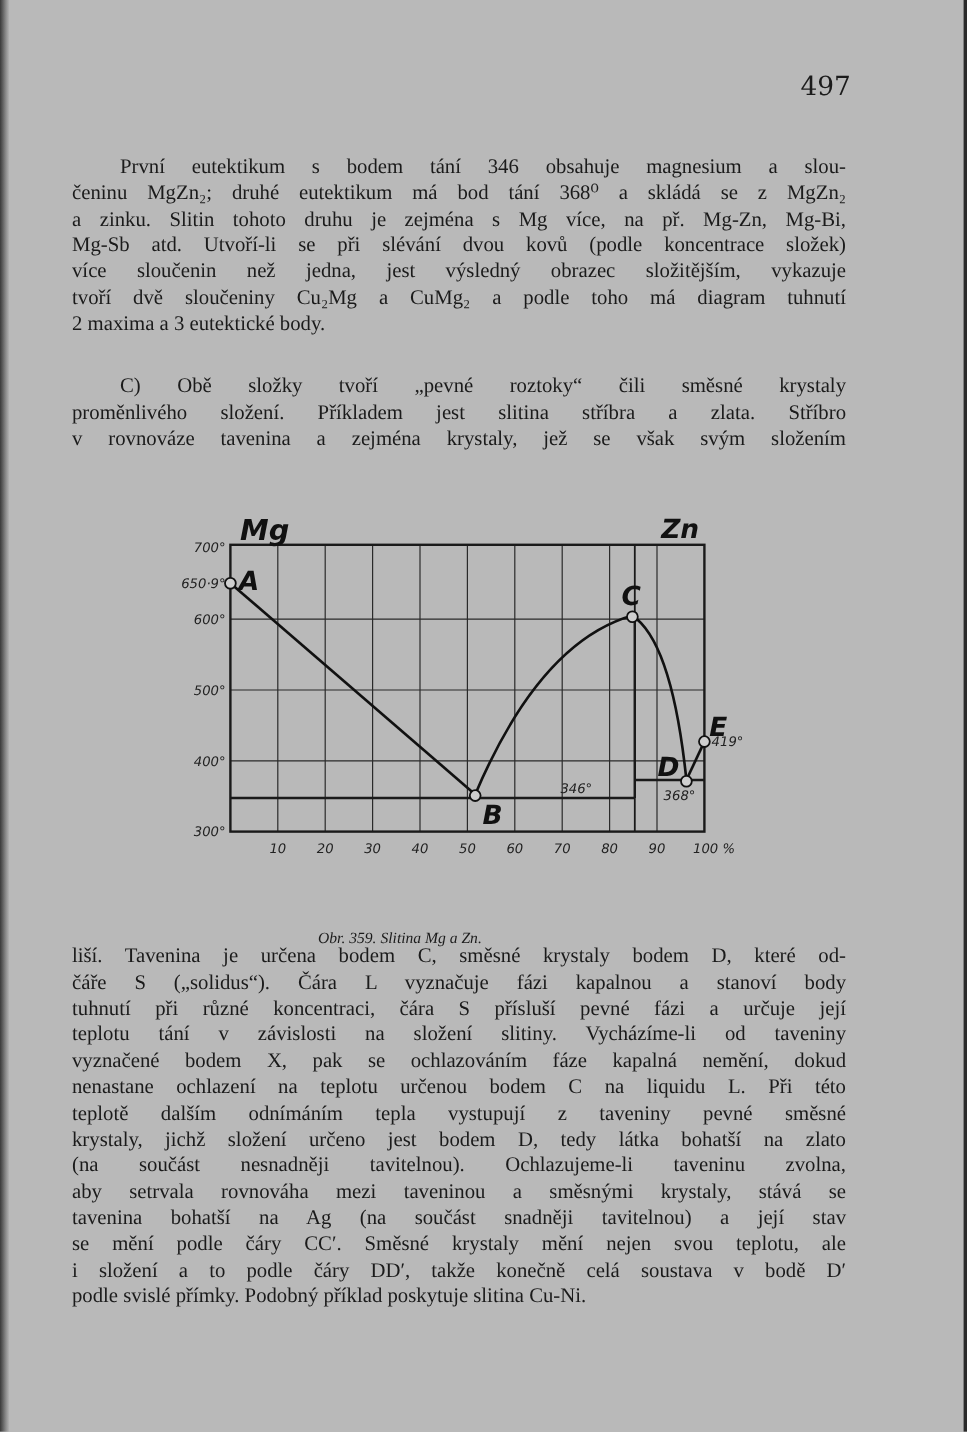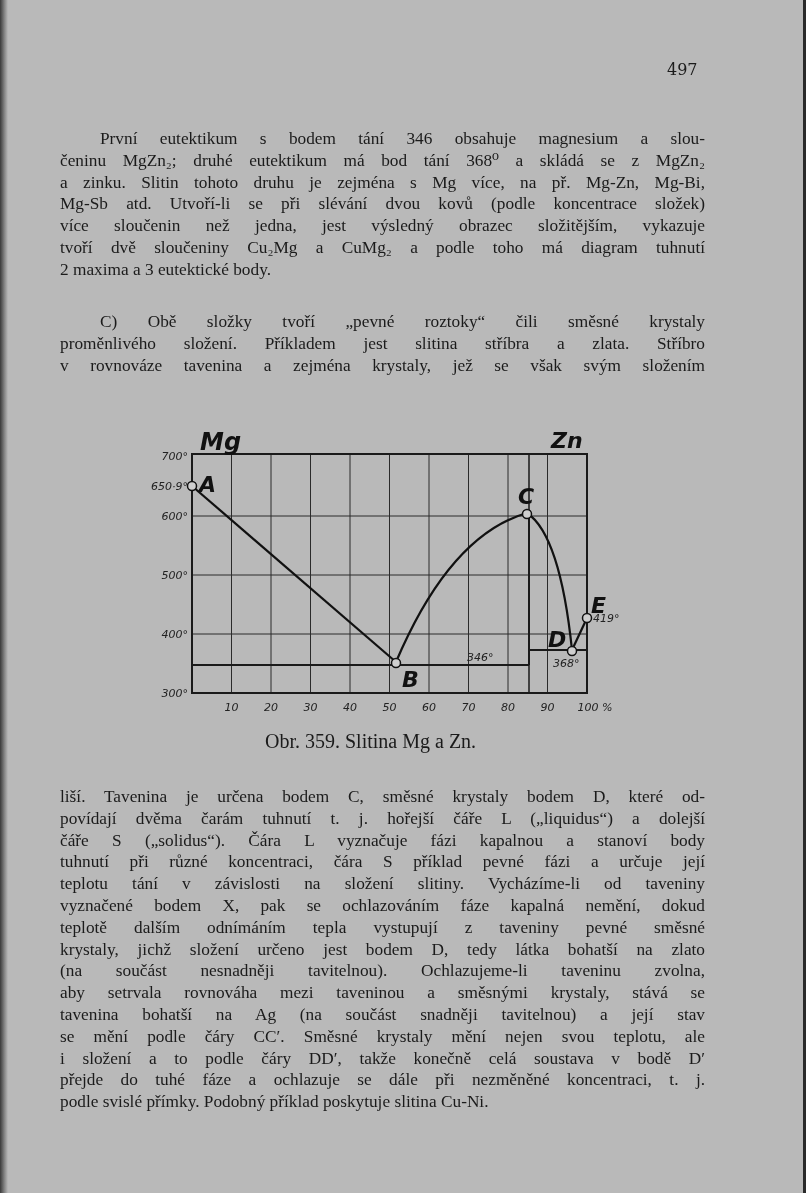--- a/index.html
+++ b/index.html
@@ -6,32 +6,32 @@
   body {
     width:806px; height:1193px; overflow:hidden;
     background:#b9b9b9;
     font-family:"DejaVu Serif", "Liberation Serif", serif;
     color:#1b1b1b;
     position:relative;
   }
   .edge-left { position:absolute; left:0; top:0; width:8px; height:100%;
     background:linear-gradient(to right,#3a3a3a,#8a8a8a 60%,#b9b9b9); }
   .edge-right { position:absolute; right:0; top:0; width:3px; height:100%; background:#2a2a2a; }
-  .page-num { position:absolute; left:667px; top:60px; font-size:16px; }
+  .page-num { position:absolute; left:667px; top:60px; font-size:22px; }
   .para { position:absolute; left:60px; width:645px; font-size:17.3px; line-height:21.8px;
     text-align:justify; font-family:"Liberation Serif","DejaVu Serif",serif; }
   .para .ln { display:block; text-align-last:justify; white-space:nowrap; }
   .para .ln.last { text-align-last:left; }
   .indent { padding-left:40px;margin-top:16px; }
   #p1 { top:112px; }
   #p2 { top:295px; }
   #p3 { top:786px; }
   .figure { position:absolute; left:130px; top:425px; width:520px; height:300px; }
-  .caption { position:absolute; left:265px; top:730px; font-size:20px;
-    font-family:"Liberation Serif","DejaVu Serif",serif; }
+  .caption { position:absolute; left:265px; top:774px; font-size:13px;
+    font-family:"Liberation Serif","DejaVu Serif",serif;font-style:italic; }
   svg text { font-family:"DejaVu Sans", sans-serif; }
 </style>
 </head>
 <body>
 
 <div class="edge-left"></div>
 <div class="edge-right"></div>
 
 <div class="page-num">497</div>
 
@@ -133,27 +133,26 @@
       <text x="423" y="242">368°</text>
       <text x="463" y="197">419°</text>
     </g>
   </svg>
 </div>
 
 <div class="caption">Obr. 359. Slitina Mg a Zn.</div>
 
 <div class="para" id="p3">
   <span class="ln">liší. Tavenina je určena bodem C, směsné krystaly bodem D, které od-</span>
-  <span class="ln">povídají dvěma čarám tuhnutí t. j. hořejší čáře L („liquidus“) a dolejší</span>
   <span class="ln">čáře S („solidus“). Čára L vyznačuje fázi kapalnou a stanoví body</span>
-  <span class="ln">tuhnutí při různé koncentraci, čára S příklad pevné fázi a určuje její</span>
+  <span class="ln">tuhnutí při různé koncentraci, čára S přísluší pevné fázi a určuje její</span>
   <span class="ln">teplotu tání v závislosti na složení slitiny. Vycházíme-li od taveniny</span>
   <span class="ln">vyznačené bodem X, pak se ochlazováním fáze kapalná nemění, dokud</span>
+  <span class="ln">nenastane ochlazení na teplotu určenou bodem C na liquidu L. Při této</span>
   <span class="ln">teplotě dalším odnímáním tepla vystupují z taveniny pevné směsné</span>
   <span class="ln">krystaly, jichž složení určeno jest bodem D, tedy látka bohatší na zlato</span>
   <span class="ln">(na součást nesnadněji tavitelnou). Ochlazujeme-li taveninu zvolna,</span>
   <span class="ln">aby setrvala rovnováha mezi taveninou a směsnými krystaly, stává se</span>
   <span class="ln">tavenina bohatší na Ag (na součást snadněji tavitelnou) a její stav</span>
   <span class="ln">se mění podle čáry CC′. Směsné krystaly mění nejen svou teplotu, ale</span>
   <span class="ln">i složení a to podle čáry DD′, takže konečně celá soustava v bodě D′</span>
-  <span class="ln">přejde do tuhé fáze a ochlazuje se dále při nezměněné koncentraci, t. j.</span>
   <span class="ln last">podle svislé přímky. Podobný příklad poskytuje slitina Cu-Ni.</span>
 </div>
 
 </body></html>

